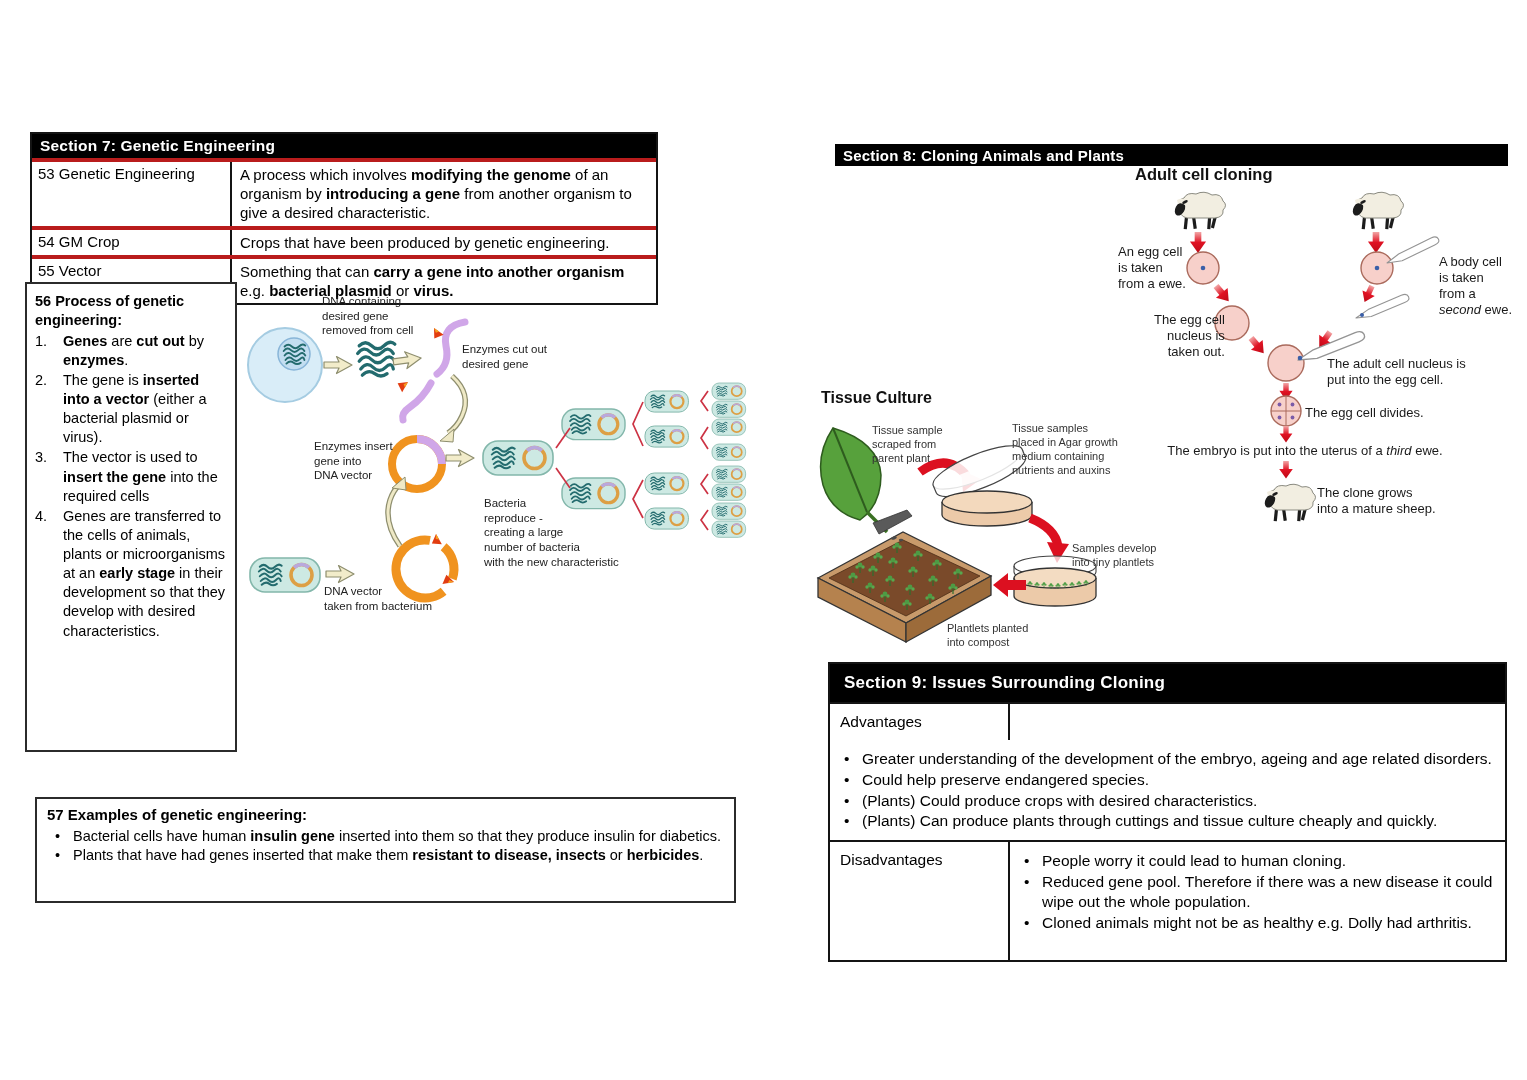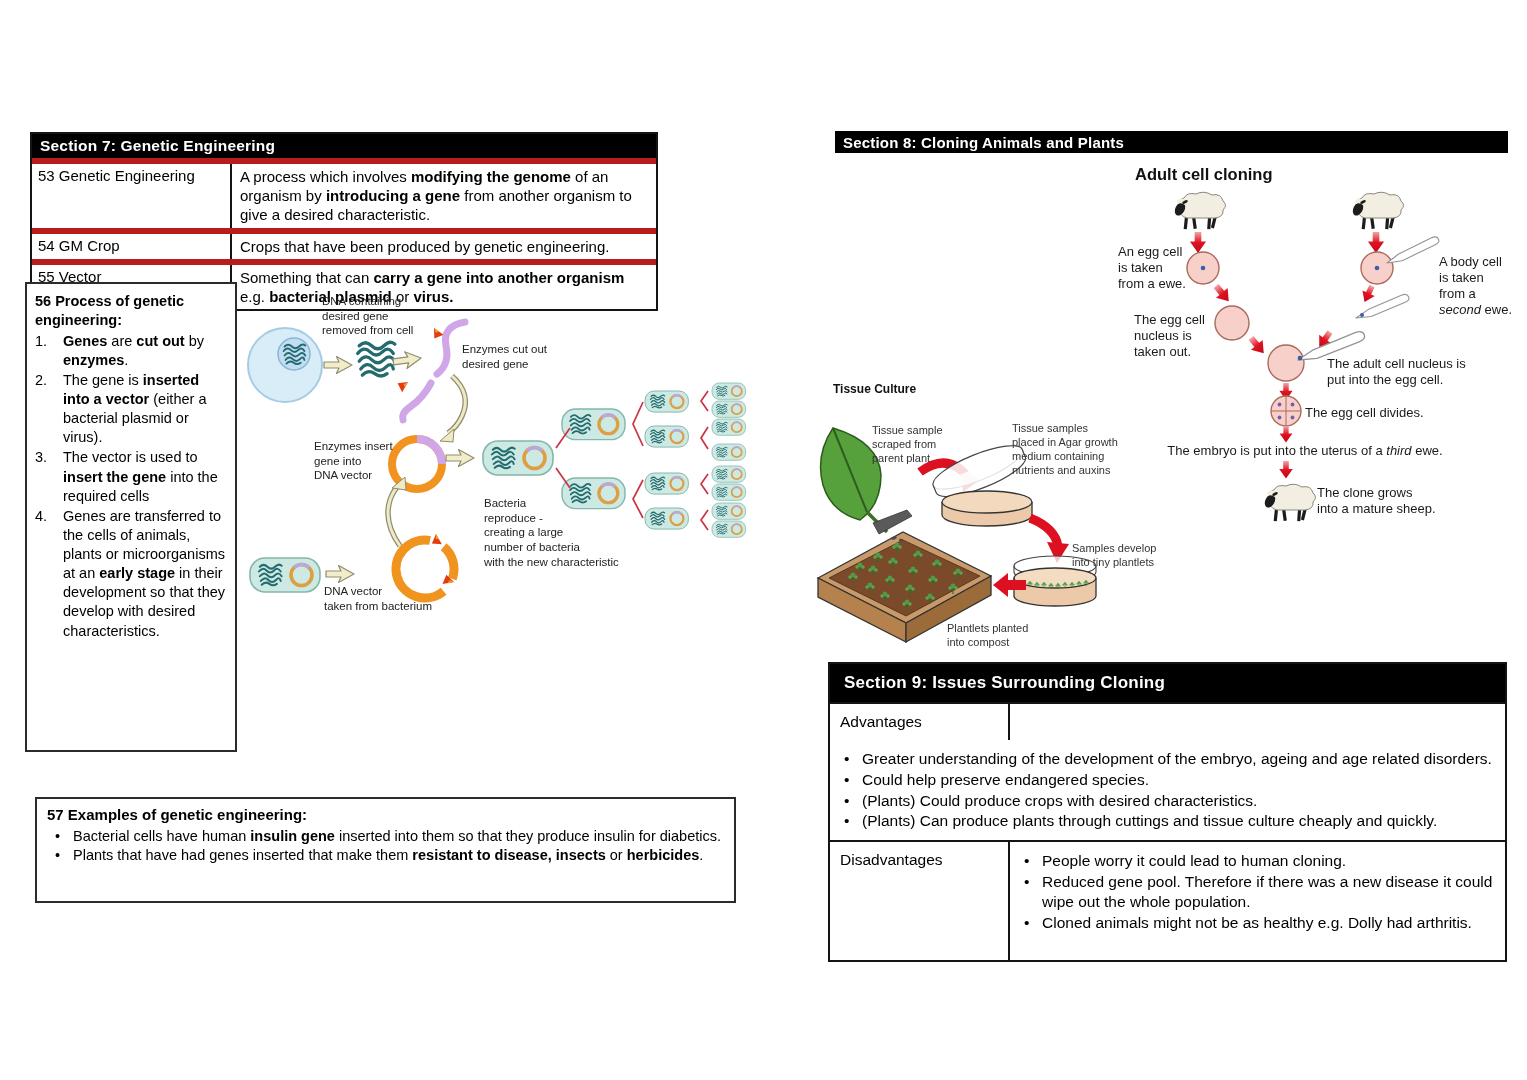--- a/index.html
+++ b/index.html
@@ -1,21 +1,21 @@
 <!DOCTYPE html>
 <html><head>
 <meta charset="utf-8">
 <style>
   html,body{margin:0;padding:0;background:#fff;}
   body{width:1527px;height:1080px;position:relative;font-family:"Liberation Sans",sans-serif;color:#000;overflow:hidden;}
   .abs{position:absolute;}
   .bar{background:#000;color:#fff;font-weight:bold;display:flex;align-items:center;box-sizing:border-box;padding:0 8px;letter-spacing:.2px;}
   
   .tbl{border:2px solid #141414;box-sizing:border-box;background:#fff;}
-  .trow{display:flex;border-top:6px solid #b91c1c;}
+  .trow{display:flex;border-top:4px solid #b91c1c;}
   .tterm{width:200px;flex:none;border-right:2px solid #141414;padding:3px 6px;font-size:15px;box-sizing:border-box;}
   .tdef{flex:1;padding:3px 8px;font-size:15px;line-height:1.28;box-sizing:border-box;}
   .box{border:2px solid #2b2b2b;box-sizing:border-box;background:#fff;}
   .btitle{font-weight:bold;font-size:14.5px;line-height:1.3;margin-bottom:2px;}
   .nitem{display:flex;font-size:14.5px;line-height:1.32;margin-top:1px;}
   .nnum{width:28px;flex:none;}
   .ntxt{flex:1;}
   .bl{position:relative;padding-left:26px;font-size:14.5px;line-height:1.3;margin:1px 0;}
   .bl::before{content:"\2022";position:absolute;left:8px;top:0;}
   
@@ -216,21 +216,21 @@
   <div class="dlabel" style="left:84px;top:296px;">DNA vector
 taken from bacterium</div>
 </div>
 
 <div class="abs box" style="left:35px;top:797px;width:701px;height:106px;padding:6px 10px;">
   <div class="btitle" style="font-size:15px;">57 Examples of genetic engineering:</div>
   <div class="bl"><span>Bacterial cells have human </span><span class="b">insulin gene</span><span> inserted into them so that they produce insulin for diabetics.</span></div>
   <div class="bl"><span>Plants that have had genes inserted that make them </span><span class="b">resistant to disease, insects</span><span> or </span><span class="b">herbicides</span><span>.</span></div>
 </div>
 
-<div class="abs bar" style="left:835px;top:131px;width:673px;height:22px;font-size:15px;">Section 8: Cloning Animals and Plants</div>
+<div class="abs bar" style="left:835px;top:144px;width:673px;height:22px;font-size:15px;">Section 8: Cloning Animals and Plants</div>
 
 <div class="abs" style="left:1090px;top:160px;width:435px;height:372px;">
   <svg class="abs" style="left:0;top:0;" width="435" height="372" viewBox="0 0 435 372">
     <use href="#sheep" transform="translate(80 32)"></use>
     <use href="#sheep" transform="translate(258 32)"></use>
     <use href="#arr" transform="translate(108 72) scale(0.95)"></use>
     <use href="#arr" transform="translate(286 72) scale(0.95)"></use>
 
     <g>
       <circle cx="113" cy="108" r="16" fill="#f7d0ca" stroke="#aa6a5c" stroke-width="1.4"></circle>
@@ -274,21 +274,21 @@
     <use href="#sheep" transform="translate(170 324)"></use>
   </svg>
   <div class="dtitle" style="left:45px;top:5px;">Adult cell cloning</div>
   <div class="clabel" style="left:28px;top:84px;">An egg cell
 is taken
 from a ewe.</div>
   <div class="clabel" style="left:349px;top:94px;"><span>A body cell
 is taken
 from a
 </span><span class="i">second</span><span> ewe.</span></div>
-  <div class="clabel" style="left:44px;top:152px;">The egg cell
+  <div class="clabel" style="left:64px;top:152px;text-align:right;">The egg cell
 nucleus is
 taken out.</div>
   <div class="clabel" style="left:237px;top:196px;">The adult cell nucleus is
 put into the egg cell.</div>
   <div class="clabel" style="left:215px;top:245px;">The egg cell divides.</div>
   <div class="clabel" style="left:55px;top:283px;width:320px;text-align:center;"><span>The embryo is put into the uterus of a </span><span class="i">third</span><span> ewe.</span></div>
   <div class="clabel" style="left:227px;top:325px;">The clone grows
 into a mature sheep.</div>
 </div>
 
@@ -366,21 +366,21 @@
           <use href="#sprout" transform="translate(243 205) scale(0.55)"></use>
         <use href="#sprout" transform="translate(250 204) scale(0.55)"></use>
           <use href="#sprout" transform="translate(257 204) scale(0.55)"></use>
         <use href="#sprout" transform="translate(264 203) scale(0.55)"></use>
           <use href="#sprout" transform="translate(271 202) scale(0.55)"></use>
       </g>
     </g>
 
     <polygon points="178,205 193,193 193,200 211,200 211,210 193,210 193,217" fill="#dc1020"></polygon>
   </svg>
-  <div class="dtitle" style="left:6px;top:2px;font-size:12px;margin-left:12px;">Tissue Culture</div>
+  <div class="dtitle" style="left:6px;top:9px;font-size:16px;">Tissue Culture</div>
   <div class="tlabel" style="left:57px;top:43px;">Tissue sample
 scraped from
 parent plant</div>
   <div class="tlabel" style="left:197px;top:41px;">Tissue samples
 placed in Agar growth
 medium containing
 nutrients and auxins</div>
   <div class="tlabel" style="left:257px;top:161px;">Samples develop
 into tiny plantlets</div>
   <div class="tlabel" style="left:132px;top:241px;">Plantlets planted

